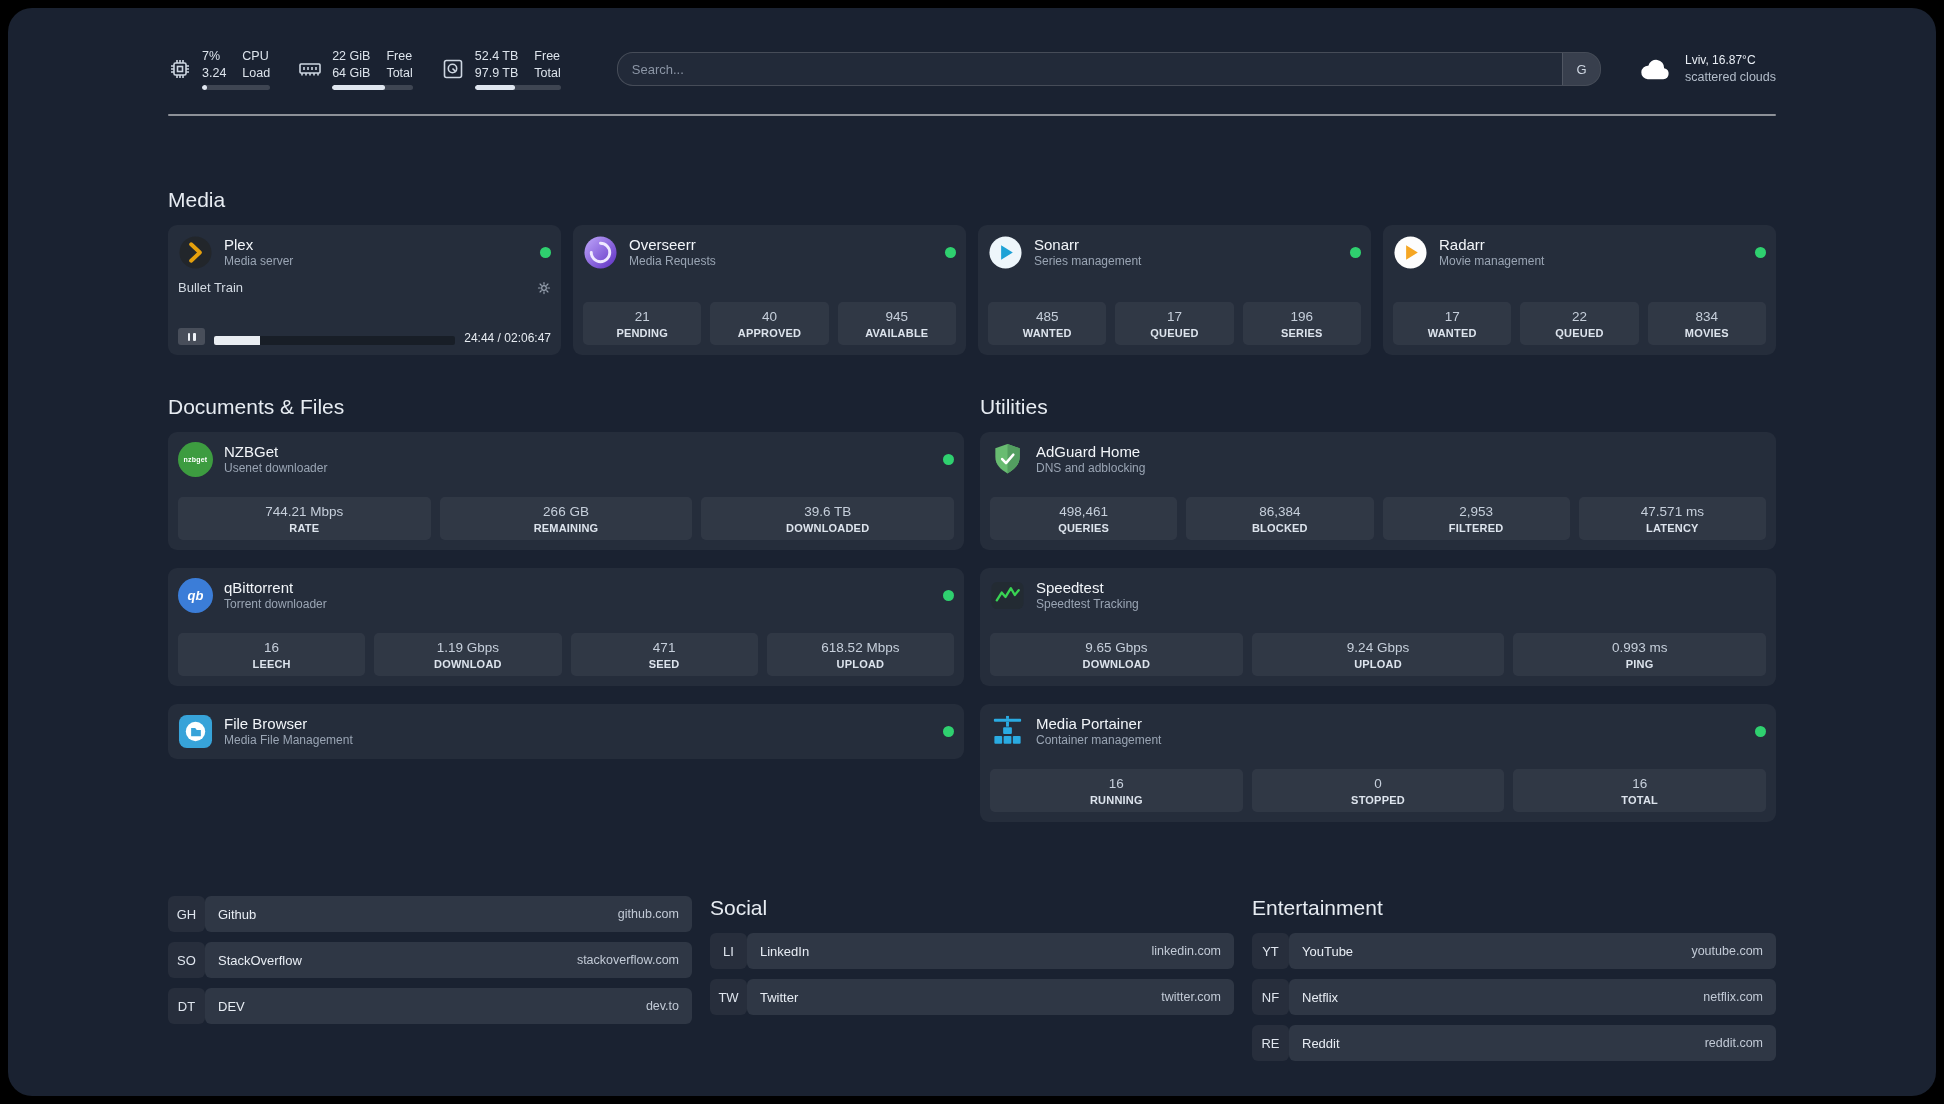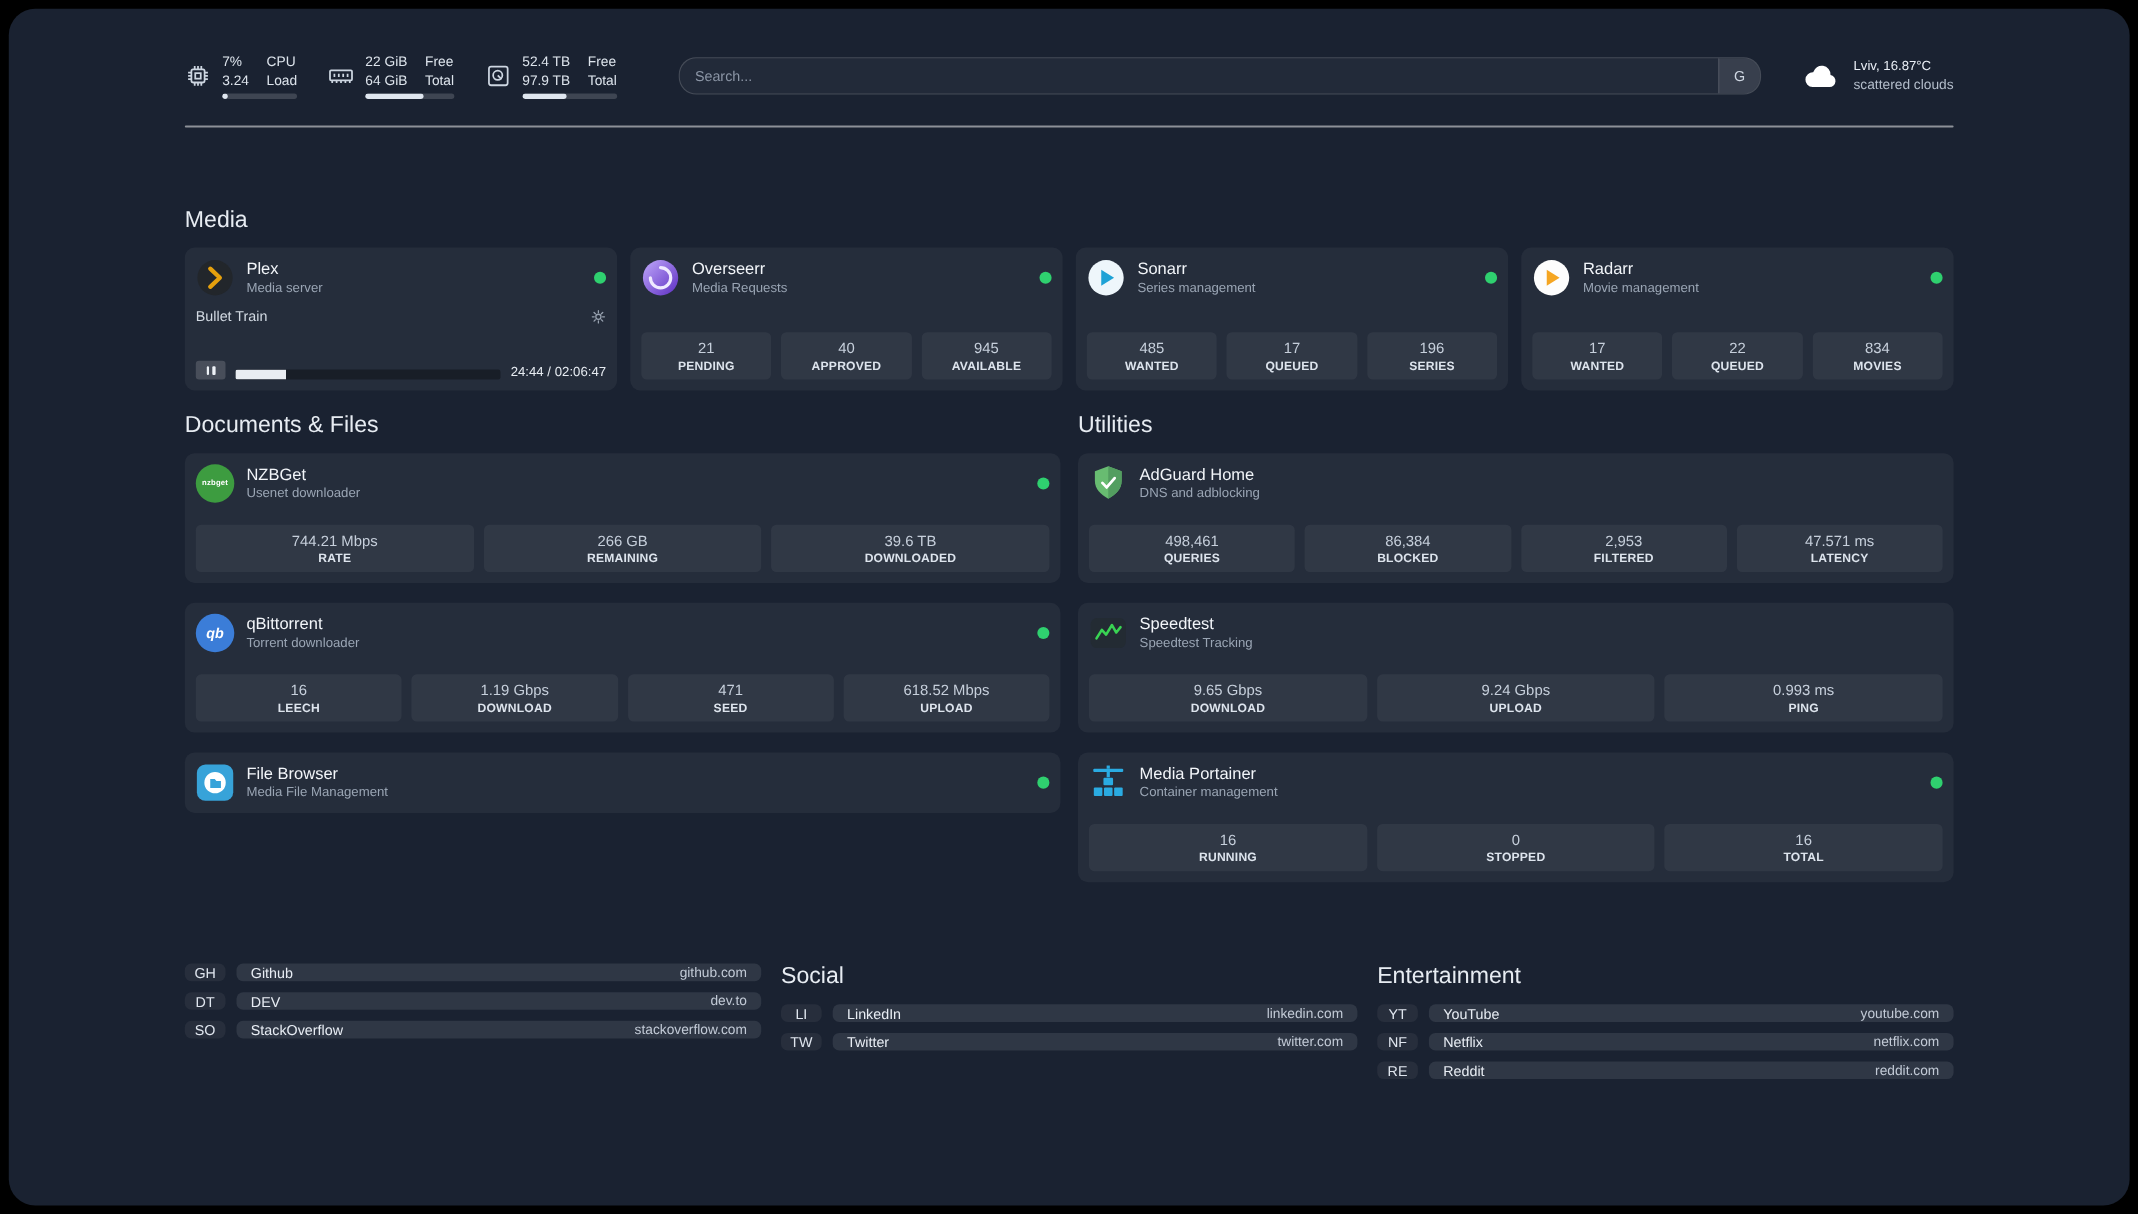--- a/index.html
+++ b/index.html
@@ -51,28 +51,28 @@
   .np-title{font-size:13px;color:#d3dae3}
   .gear{display:flex;color:#98a2b0;cursor:pointer}
   .player{display:flex;align-items:flex-end;gap:9px;margin-top:auto}
   .pause-btn{width:27px;height:17px;border-radius:3px;background:rgba(255,255,255,.16);display:flex;align-items:center;justify-content:center;gap:3px;cursor:pointer;flex:none}
   .pause-btn i{width:2.5px;height:8px;background:#eef2f7;border-radius:1px}
   .ptrack{flex:1;height:9px;border-radius:2px;background:rgba(0,0,0,.33);overflow:hidden}
   .ptrack i{display:block;height:100%;background:#e9edf2}
   .ptime{font-size:12px;color:#e6ebf1;white-space:nowrap}
 
   
-  .mid-grid{display:grid;grid-template-columns:1fr 1fr;gap:16px;margin-top:20px;align-items:start}
+  .mid-grid{display:grid;grid-template-columns:1fr 1fr;gap:16px;margin-top:40px;align-items:start}
   .colwrap .section-title{margin-bottom:13px}
   .col{display:flex;flex-direction:column;gap:18px}
 
   
   .bottom-grid{display:grid;grid-template-columns:repeat(3,1fr);gap:18px;margin-top:74px}
   .links{display:flex;flex-direction:column;gap:10px}
-  .link-row{display:flex;gap:10px;height:16px;cursor:pointer}
+  .link-row{display:flex;height:36px;cursor:pointer}
   .abbr{width:37px;border-radius:6px;background:#272e3c;color:#dfe5ee;font-size:13px;display:flex;align-items:center;justify-content:center;flex:none}
   .link-bar{flex:1;background:#2f3745;border-radius:6px;display:flex;align-items:center;justify-content:space-between;padding:0 13px;min-width:0}
   .link-name{font-size:13px;color:#e8edf4;white-space:nowrap}
   .link-domain{font-size:12.5px;color:#c2cad6;white-space:nowrap}
 </style>
 </head>
 <body>
 
 <div class="frame">
 <div class="content">
@@ -508,31 +508,31 @@
     <div class="colwrap">
       <div class="links">
         <div class="link-row">
           <span class="abbr">GH</span>
           <span class="link-bar">
             <span class="link-name">Github</span>
             <span class="link-domain">github.com</span>
           </span>
         </div>
         <div class="link-row">
+          <span class="abbr">SO</span>
+          <span class="link-bar">
+            <span class="link-name">StackOverflow</span>
+            <span class="link-domain">stackoverflow.com</span>
+          </span>
+        </div>
+        <div class="link-row">
           <span class="abbr">DT</span>
           <span class="link-bar">
             <span class="link-name">DEV</span>
             <span class="link-domain">dev.to</span>
-          </span>
-        </div>
-        <div class="link-row">
-          <span class="abbr">SO</span>
-          <span class="link-bar">
-            <span class="link-name">StackOverflow</span>
-            <span class="link-domain">stackoverflow.com</span>
           </span>
         </div>
       </div>
     </div>
 
     <div class="colwrap">
       <h2 class="section-title">Social</h2>
       <div class="links">
         <div class="link-row">
           <span class="abbr">LI</span>

